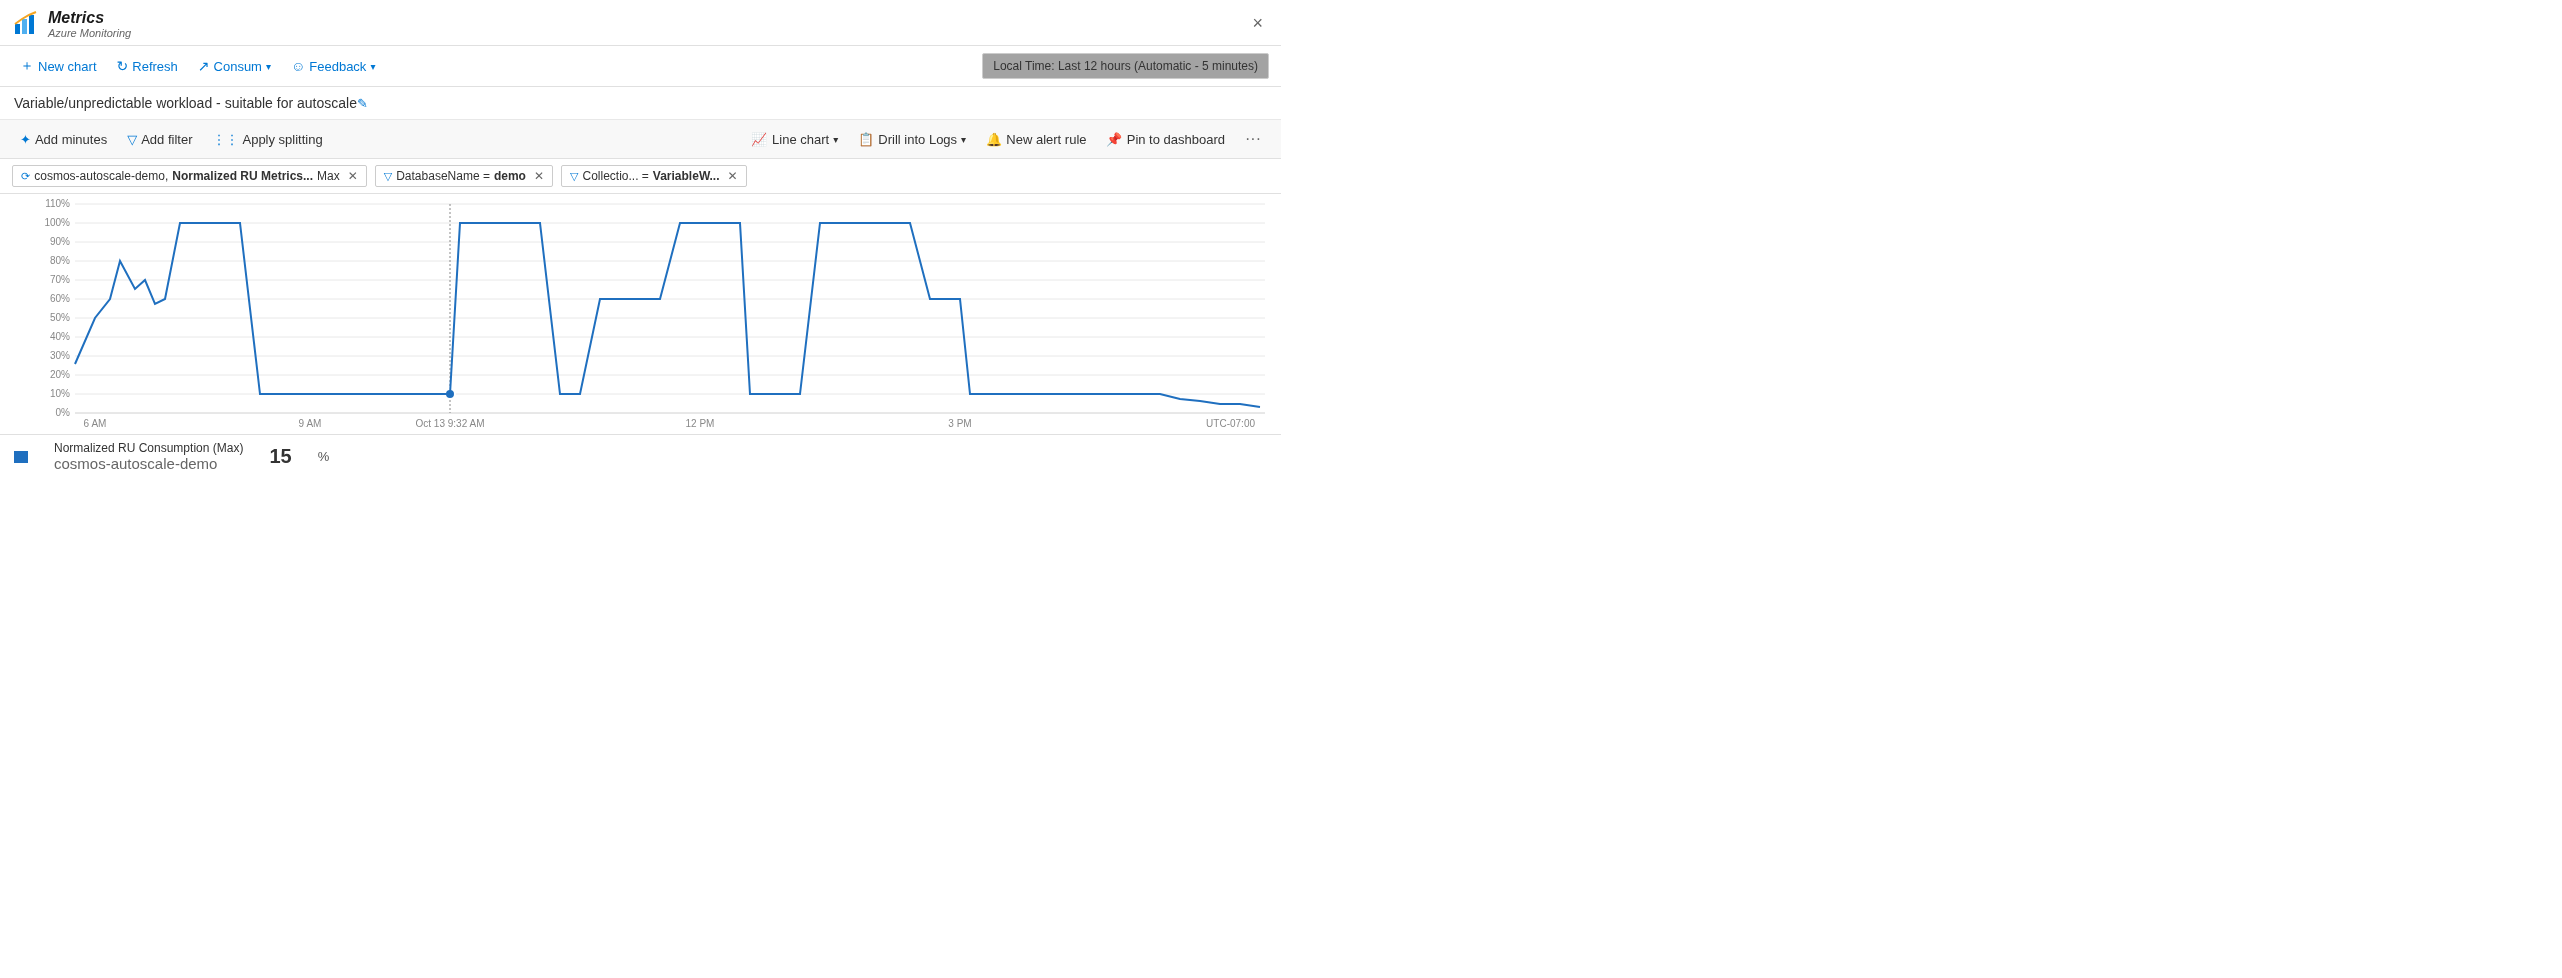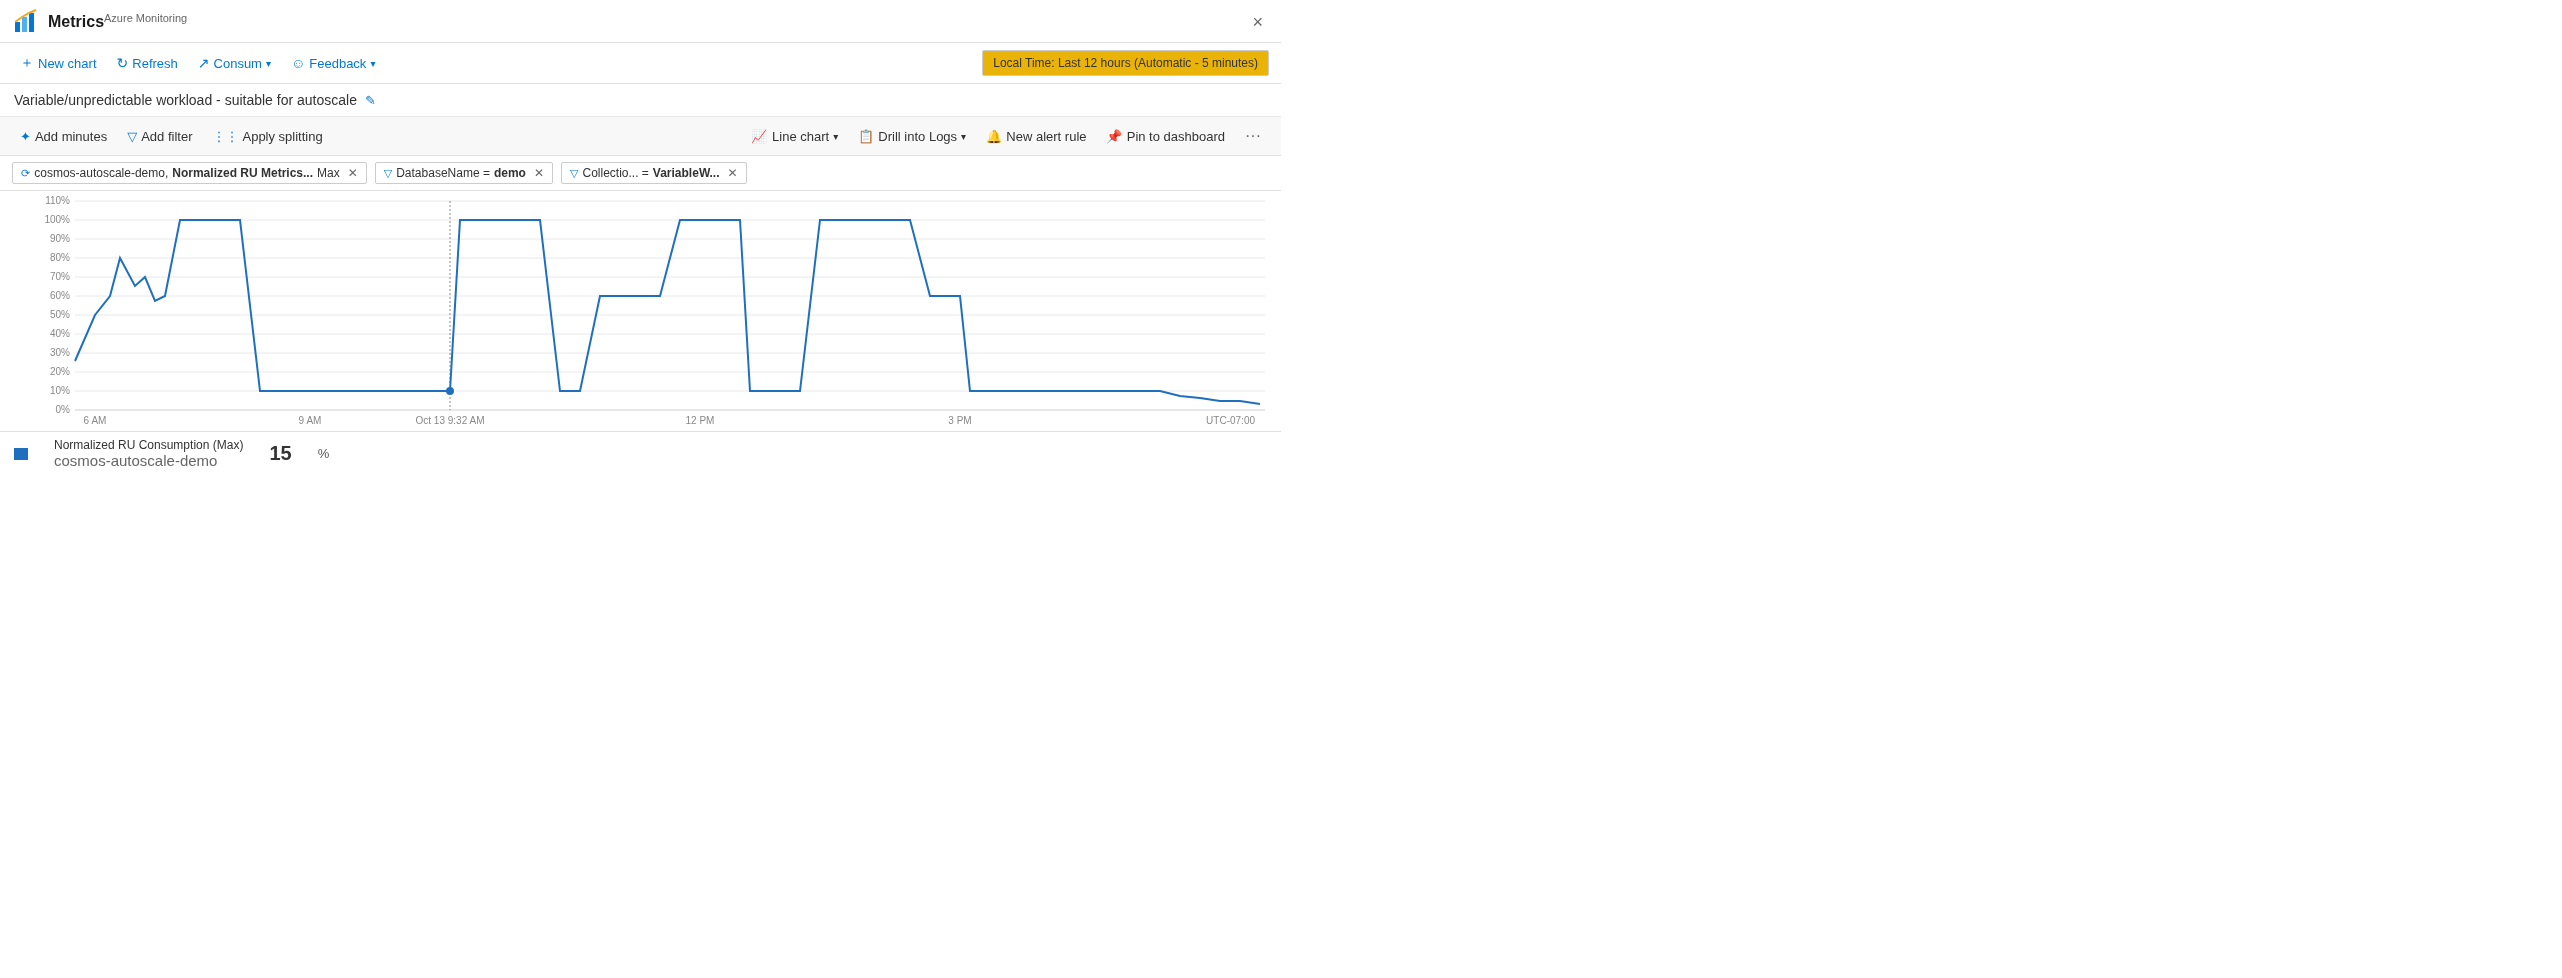--- a/index.html
+++ b/index.html
@@ -2,34 +2,34 @@
 <html><head>
   <meta charset="utf-8">
   <style>
     * { box-sizing: border-box; margin: 0; padding: 0; }
     body { font-family: 'Segoe UI', sans-serif; font-size: 13px; background: #fff; color: #333; width: 1281px; height: 489px; overflow: hidden; }
 
     
     .header { display: flex; align-items: center; justify-content: space-between; padding: 8px 12px 6px 12px; border-bottom: 1px solid #e0e0e0; }
     .header-left { display: flex; align-items: center; gap: 8px; }
     .app-icon { width: 28px; height: 28px; }
-    .app-title-group { display: flex; flex-direction: row; }
+    .app-title-group { display: flex; flex-direction: column; font-style: italic; }
     .app-title { font-size: 16px; font-weight: 600; color: #1a1a1a; line-height: 1.2; }
     .app-subtitle { font-size: 11px; color: #666; }
     .close-btn { background: none; border: none; cursor: pointer; font-size: 18px; color: #666; padding: 2px 6px; }
 
     
     .toolbar { display: flex; align-items: center; justify-content: space-between; padding: 6px 12px; border-bottom: 1px solid #e0e0e0; }
     .toolbar-left { display: flex; align-items: center; gap: 4px; }
     .toolbar-btn { display: flex; align-items: center; gap: 4px; background: none; border: none; cursor: pointer; padding: 5px 8px; font-size: 13px; color: #0078d4; border-radius: 2px; }
     .toolbar-btn .icon { font-size: 14px; }
-    .time-range-btn { border: 1px solid #ccc; background: #eab308; padding: 5px 10px; border-radius: 2px; cursor: pointer; font-size: 12px; color: #333; }
-
-    
-    .chart-title-bar { padding: 8px 14px; border-bottom: 1px solid #e8e8e8; display: flex; align-items: flex-end; gap: 8px; }
+    .time-range-btn { border: 1px solid #ccc; background: #a3a3a3; padding: 5px 10px; border-radius: 2px; cursor: pointer; font-size: 12px; color: #333; }
+
+    
+    .chart-title-bar { padding: 8px 14px; border-bottom: 1px solid #e8e8e8; display: flex; align-items: flex-end; gap: 0; }
     .chart-title-text { font-size: 14px; font-weight: 500; color: #333; }
     .edit-icon { color: #0078d4; cursor: pointer; font-size: 13px; }
 
     
     .metrics-toolbar { display: flex; align-items: center; justify-content: space-between; padding: 6px 12px; background: #f8f8f8; border-bottom: 1px solid #e0e0e0; }
     .metrics-toolbar-left { display: flex; align-items: center; gap: 4px; }
     .metrics-toolbar-right { display: flex; align-items: center; gap: 4px; }
     .metric-btn { display: flex; align-items: center; gap: 4px; background: none; border: none; cursor: pointer; padding: 4px 8px; font-size: 13px; color: #333; border-radius: 2px; }
     .metric-btn .icon { color: #0078d4; font-size: 13px; }
     .chart-type-btn { display: flex; align-items: center; gap: 4px; background: none; border: none; cursor: pointer; padding: 4px 8px; font-size: 13px; color: #333; }

